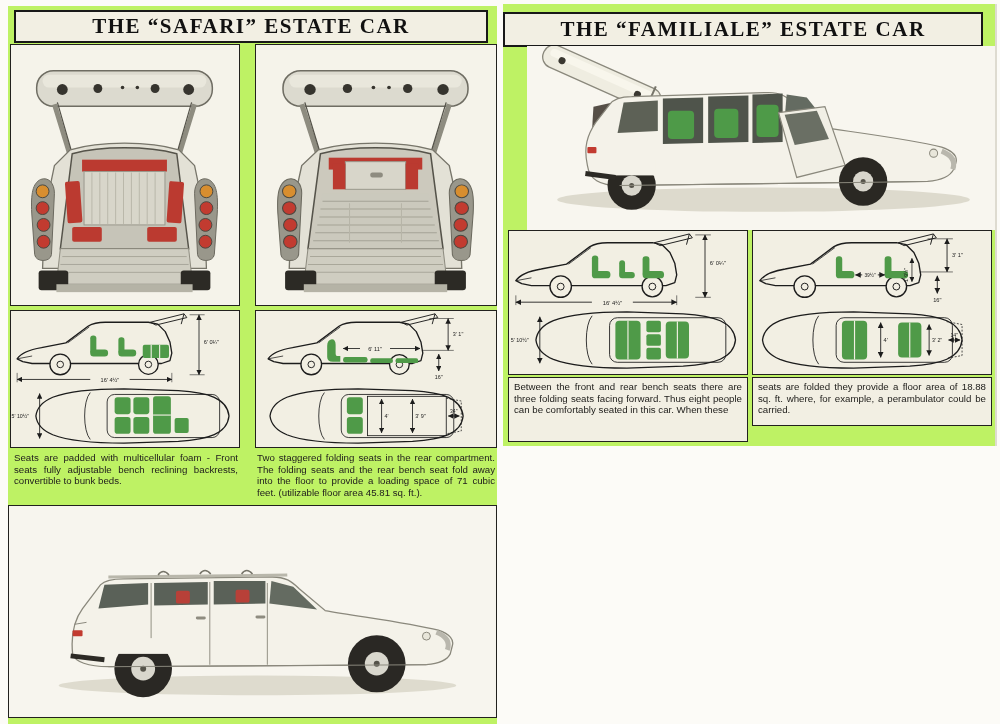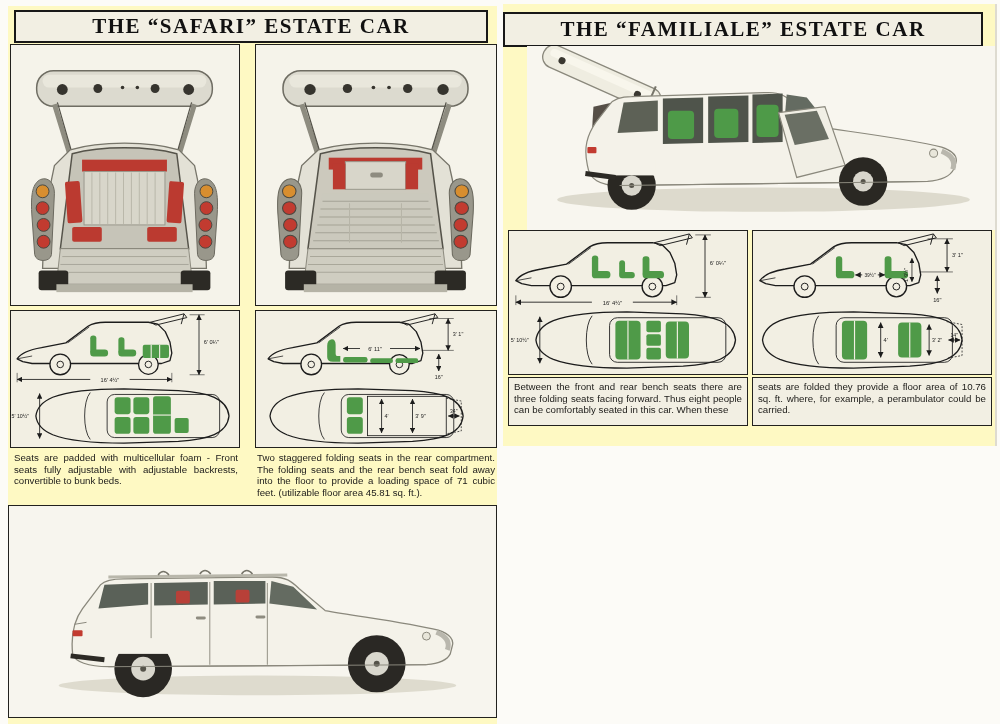--- a/index.html
+++ b/index.html
@@ -1,19 +1,19 @@
 <!DOCTYPE html>
 <html><head>
 <meta charset="utf-8">
 <style>
   html,body{margin:0;padding:0;background:#fcfbf7;}
   .sheet{position:relative;width:1000px;height:724px;overflow:hidden;
          font-family:"Liberation Sans",sans-serif;color:#1c1c1c;}
   .abs{position:absolute;}
-  .page{background:#fef9c3;}
+  .page{background:#bef264;}
   .title-box{border:2.5px solid #181818;background:#f2efe3;display:flex;
              align-items:center;justify-content:center;
              font-family:"Liberation Serif",serif;font-weight:bold;
              font-size:21px;letter-spacing:1.5px;color:#111;}
   .frame{border:1.6px solid #22211e;background:#f2efe3;box-sizing:border-box;}
   .photo-frame{background:#f6f4ec;overflow:hidden;}
   .caption{font-size:9.7px;line-height:1.2;text-align:justify;color:#22211e;}
   .cap-box{border:1.6px solid #22211e;box-sizing:border-box;padding:3px 5px 2px 5px;background:#f2efe3;}
   svg{display:block;}
   svg text{font-family:"Liberation Sans",sans-serif;fill:#1c1c1c;}
@@ -210,21 +210,21 @@
         <path d="M196,13 L212,16 L212,48 L196,51" fill="none" stroke="#1c1c1c" stroke-width="0.8" stroke-dasharray="2,1.6"></path>
         <line x1="127" y1="14" x2="127" y2="50" stroke="#1c1c1c" stroke-width="0.9" marker-start="url(#arw)" marker-end="url(#arw)"></line>
         <text x="130" y="34" font-size="5.8">4'</text>
         <line x1="160" y1="14" x2="160" y2="50" stroke="#1c1c1c" stroke-width="0.9" marker-start="url(#arw)" marker-end="url(#arw)"></line>
         <text x="163" y="34" font-size="5.8">3' 9"</text>
         <line x1="198" y1="32" x2="210" y2="32" stroke="#1c1c1c" stroke-width="0.9" marker-start="url(#arw)" marker-end="url(#arw)"></line>
         <text x="204" y="29" font-size="5.4" text-anchor="middle">34"</text>
       </svg>
     </div>
 
-    <div class="abs caption" style="left:6px;top:446px;width:224px;height:46px;">Seats are padded with multicellular foam - Front seats fully adjustable with adjustable backrests, convertible to bunk beds.</div>
+    <div class="abs caption" style="left:6px;top:446px;width:224px;height:46px;">Seats are padded with multicellular foam - Front seats fully adjustable bench reclining backrests, convertible to bunk beds.</div>
     <div class="abs caption" style="left:249px;top:446px;width:238px;height:52px;">Two staggered folding seats in the rear compartment. The folding seats and the rear bench seat fold away into the floor to provide a loading space of 71 cubic feet. (utilizable floor area 45.81 sq. ft.).</div>
 
     <div class="abs frame photo-frame" style="left:0px;top:499px;width:489px;height:213px;">
       <svg viewBox="0 0 489 213" width="486" height="210" preserveAspectRatio="none">
         <rect width="489" height="213" fill="#f7f5ee"></rect>
         <ellipse cx="250" cy="182" rx="200" ry="10" fill="#dedbce"></ellipse>
         <path d="M64,150 C62,130 66,115 74,104 L92,80 C96,76 104,74 115,74 L265,72 C278,72 284,76 292,84 L318,106 C350,112 400,118 432,126 C444,130 448,136 446,142 L444,150 C440,158 430,160 420,161 L100,163 C80,163 66,158 64,150 Z" fill="#f4f2e9" stroke="#8a887c" stroke-width="1.3"></path>
         <path d="M100,72 L280,70" stroke="#b9b7ab" stroke-width="3"></path>
         <path d="M150,70 q5,-7 11,0 M192,69 q5,-7 11,0 M234,69 q5,-7 11,0" fill="none" stroke="#77756a" stroke-width="1.5"></path>
         <g>
@@ -379,21 +379,21 @@
         <line x1="130" y1="14" x2="130" y2="50" stroke="#1c1c1c" stroke-width="0.9" marker-start="url(#arw)" marker-end="url(#arw)"></line>
         <text x="133" y="34" font-size="5.8">4'</text>
         <line x1="180" y1="16" x2="180" y2="48" stroke="#1c1c1c" stroke-width="0.9" marker-start="url(#arw)" marker-end="url(#arw)"></line>
         <text x="183" y="34" font-size="5.4">3' 2"</text>
         <path d="M198,13 L214,16 L214,48 L198,51" fill="none" stroke="#1c1c1c" stroke-width="0.8" stroke-dasharray="2,1.6"></path>
         <line x1="200" y1="32" x2="212" y2="32" stroke="#1c1c1c" stroke-width="0.9" marker-start="url(#arw)" marker-end="url(#arw)"></line>
         <text x="206" y="29" font-size="5.4" text-anchor="middle">14"</text>
       </svg>
     </div>
 
-    <div class="abs cap-box caption" style="left:5px;top:373px;width:240px;height:49px;">
+    <div class="abs cap-box caption" style="left:5px;top:373px;width:240px;height:65px;">
       <span>Between the front and rear bench seats there are three folding seats facing forward. Thus eight people can be comfortably seated in this car. When these</span>
     </div>
     <div class="abs cap-box caption" style="left:249px;top:373px;width:240px;height:49px;">
-      <span>seats are folded they provide a floor area of 10.76 sq. ft. where, for example, a perambulator could be carried.</span>
+      <span>seats are folded they provide a floor area of 18.88 sq. ft. where, for example, a perambulator could be carried.</span>
     </div>
   </section>
 
 </div>
 
 </body></html>

